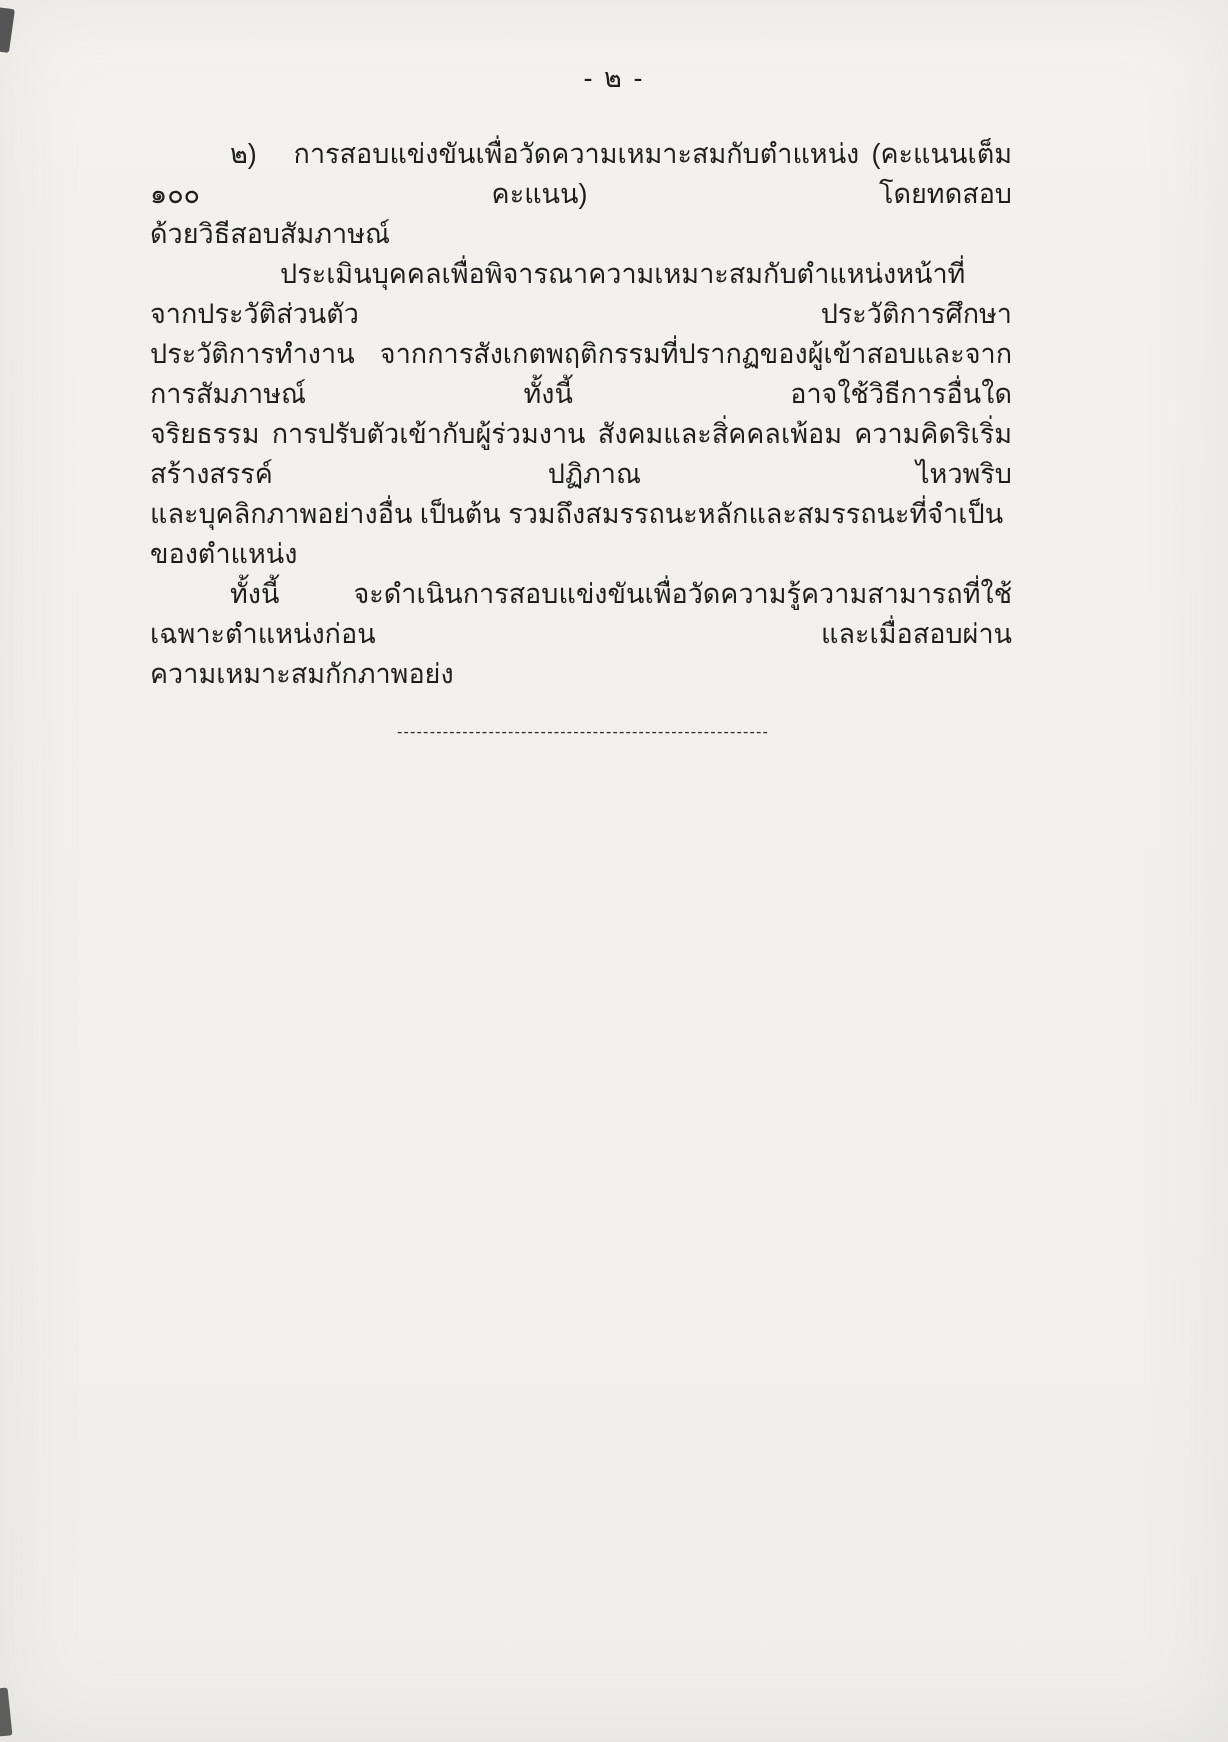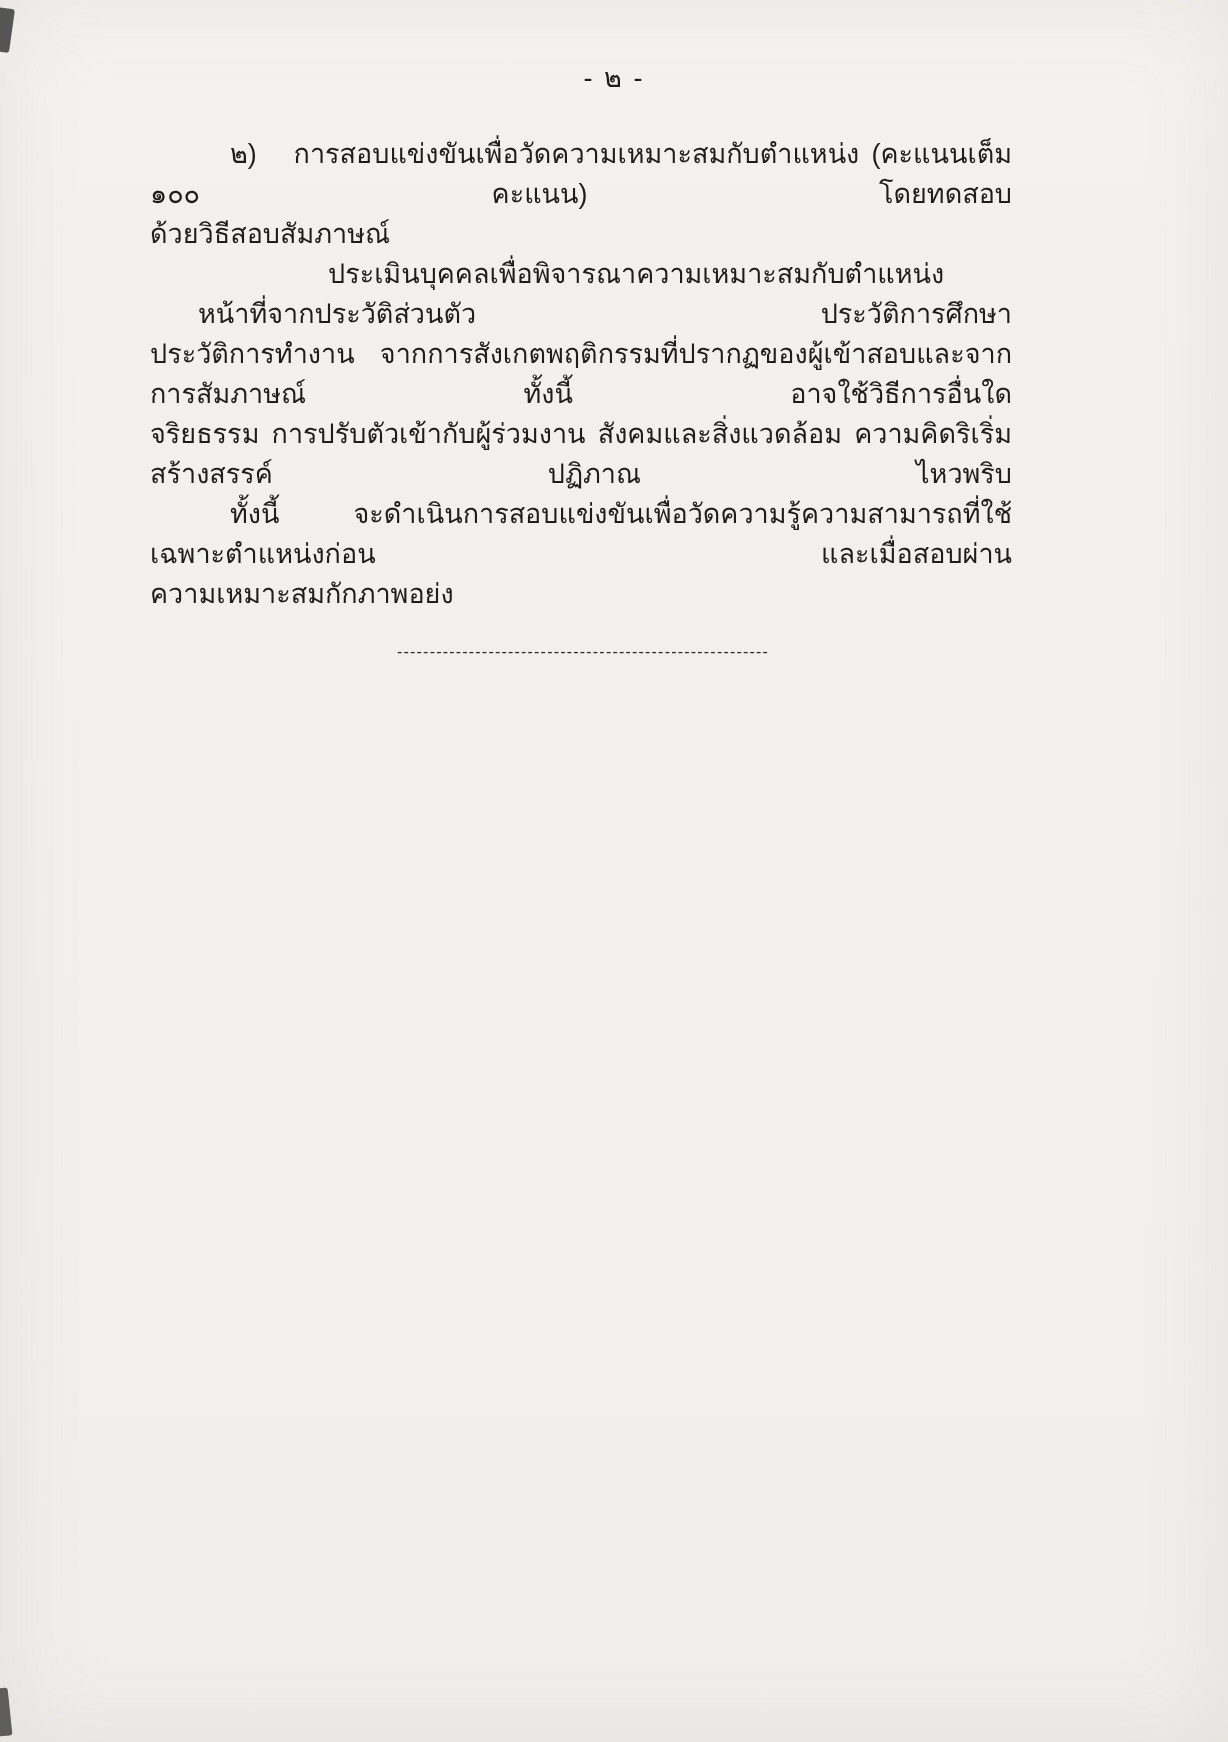--- a/index.html
+++ b/index.html
@@ -55,21 +55,21 @@
   .line {
     margin: 0;
     padding: 0;
     min-height: 40px;
   }
   .jt {
     text-align: justify;
     text-align-last: justify;
   }
   .ind-a { text-indent: 80px; }
-  .ind-b { text-indent: 130px; margin-left: 48px; }
+  .ind-b { text-indent: 130px; }
   .gap-before { margin-top: 0; }
   .divider {
     margin-top: 18px;
     padding-left: 247px;
     font-size: 16px;
     letter-spacing: 1.2px;
     color: #2e2e2e;
     white-space: nowrap;
   }
 </style>
@@ -83,21 +83,22 @@
 
   <div class="page-number">- ๒ -</div>
 
   <div class="body-block">
 
     <p class="line jt ind-a">๒)&nbsp;&nbsp; การสอบแข่งขันเพื่อวัดความเหมาะสมกับตำแหน่ง (คะแนนเต็ม ๑๐๐ คะแนน) โดยทดสอบ</p>
     <p class="line">ด้วยวิธีสอบสัมภาษณ์</p>
 
     <p class="line jt ind-b">ประเมินบุคคลเพื่อพิจารณาความเหมาะสมกับตำแหน่งหน้าที่จากประวัติส่วนตัว ประวัติการศึกษา</p>
     <p class="line jt">ประวัติการทำงาน จากการสังเกตพฤติกรรมที่ปรากฏของผู้เข้าสอบและจากการสัมภาษณ์ ทั้งนี้ อาจใช้วิธีการอื่นใด</p>
-    <p class="line jt">จริยธรรม การปรับตัวเข้ากับผู้ร่วมงาน สังคมและสิ่งแวดล้อม ความคิดริเริ่มสร้างสรรค์ ปฏิภาณ ไหวพริบ</p>
+    <p class="line jt">จริยธรรม การปรับตัวเข้ากับผู้ร่วมงาน สังคมและสิ่คคลเพ้อม ความคิดริเริ่มสร้างสรรค์ ปฏิภาณ ไหวพริบ</p>
+    <p class="line">และบุคลิกภาพอย่างอื่น เป็นต้น รวมถึงสมรรถนะหลักและสมรรถนะที่จำเป็นของตำแหน่ง</p>
 
     <p class="line jt ind-a gap-before">ทั้งนี้ จะดำเนินการสอบแข่งขันเพื่อวัดความรู้ความสามารถที่ใช้เฉพาะตำแหน่งก่อน และเมื่อสอบผ่าน</p>
     <p class="line">ความเหมาะสมกักภาพอย่ง</p>
 
     <div class="divider">---------------------------------------------------------</div>
 
   </div>
 
 </div>
 

